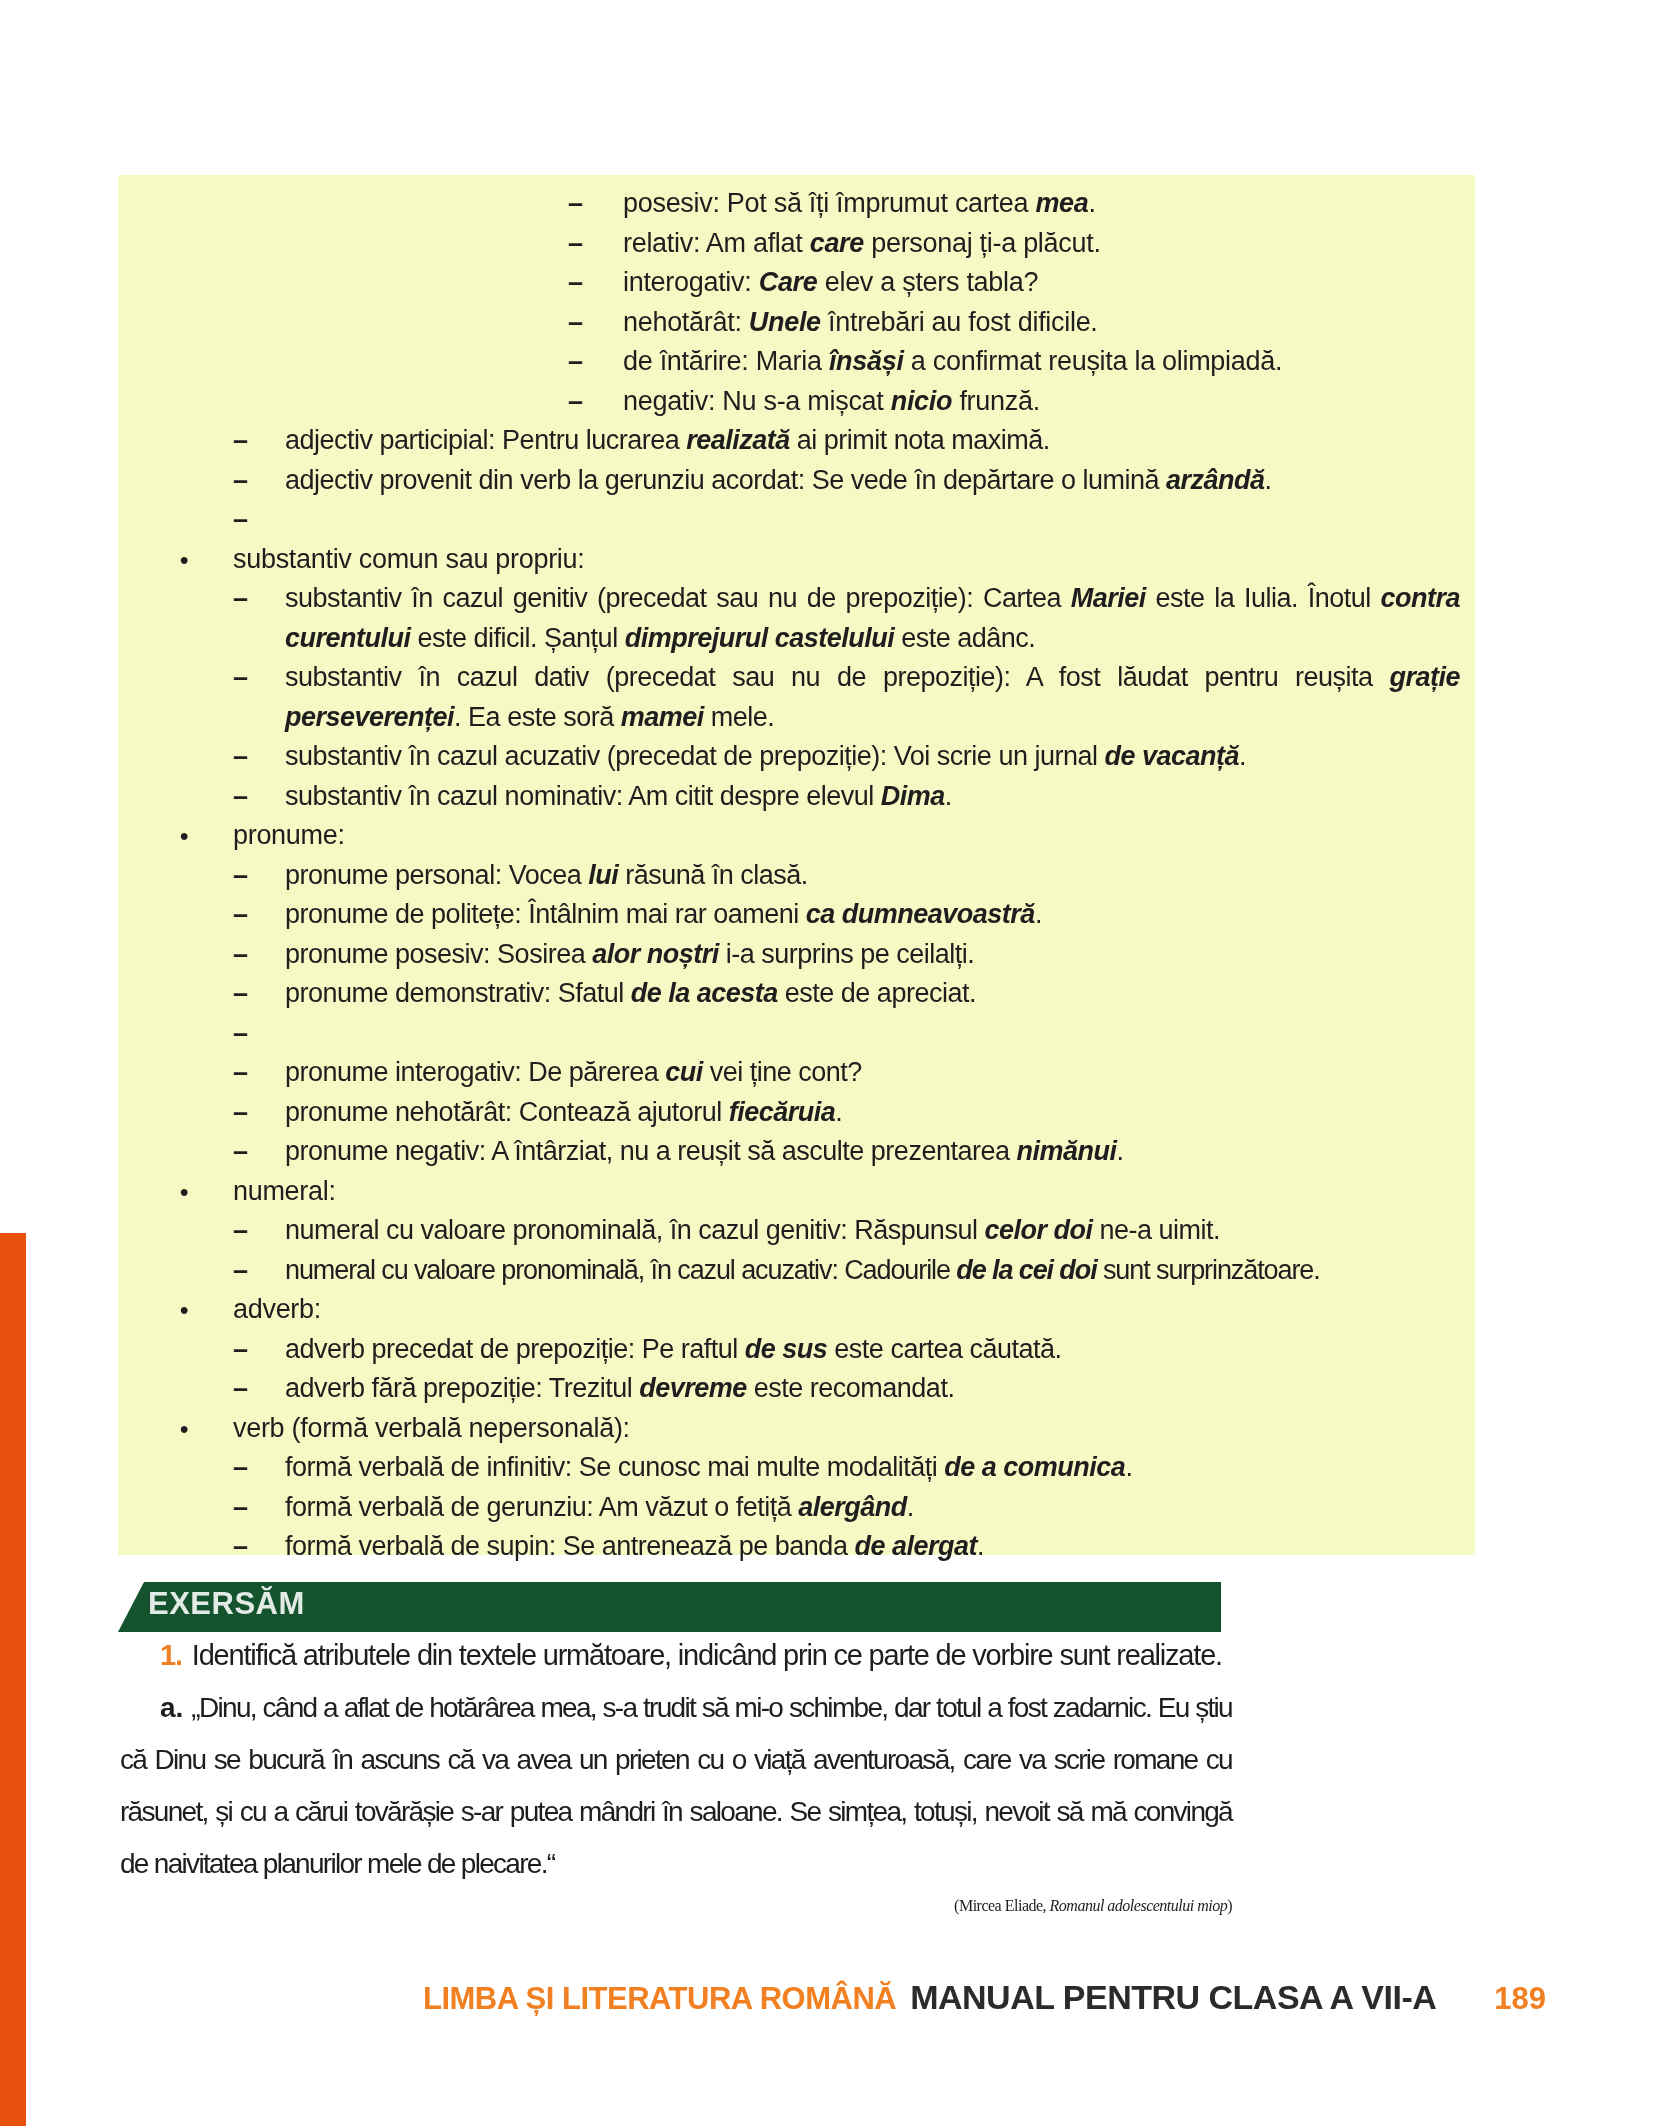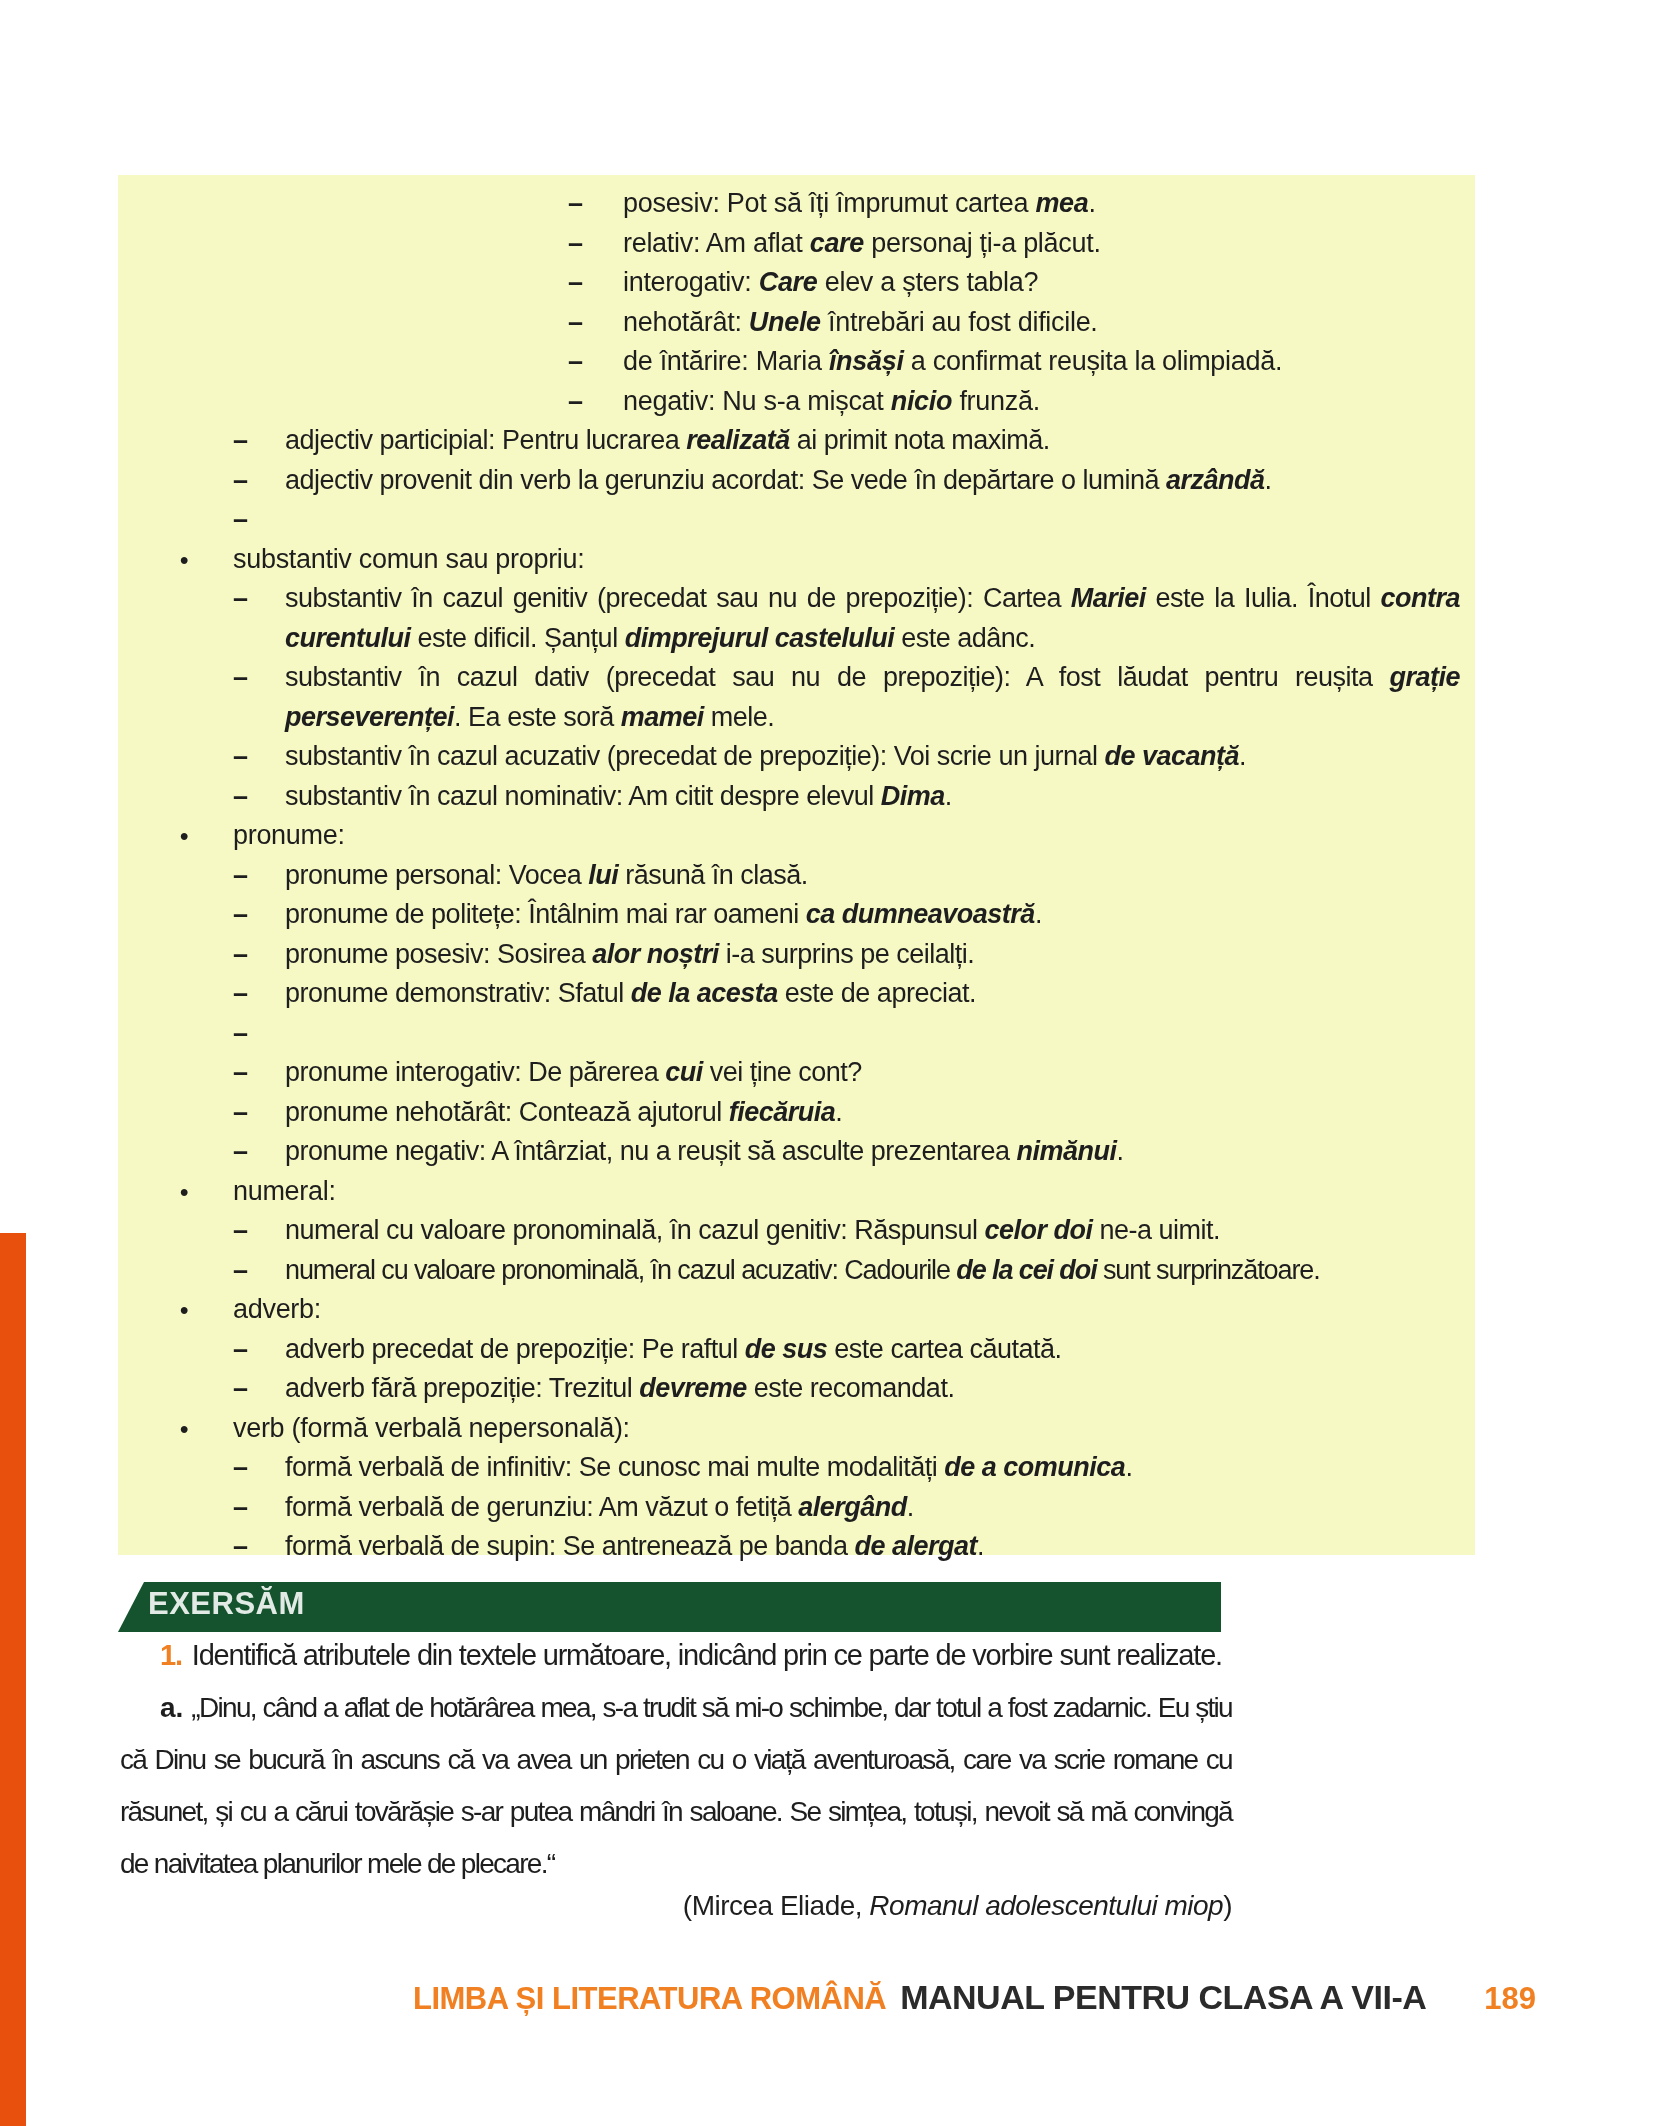--- a/index.html
+++ b/index.html
@@ -29,25 +29,25 @@
   .exersam-band .label{display:block;padding-left:30px;font-size:31px;font-weight:700;
     line-height:43px;color:rgba(255,255,255,0.88);letter-spacing:0.5px;}
 
   
   .exercise{position:absolute;left:120px;top:1628px;width:1112px;}
   .exercise p{margin:0;}
   .prompt{font-size:29px;line-height:54px;letter-spacing:-1.2px;text-align:justify;text-indent:40px;}
   .ex-num{color:#f08021;font-weight:700;margin-right:10px;}
   .quote{font-size:28px;line-height:52px;letter-spacing:-1.7px;text-align:justify;text-indent:40px;}
   .item-label{font-weight:700;margin-right:8px;letter-spacing:0;}
-  .attribution{font-size:28px;line-height:32px;text-align:right;letter-spacing:-0.5px;}
+  .attribution{font-size:16px;line-height:32px;text-align:right;letter-spacing:-0.5px;font-family:Liberation Serif, serif;}
   .attribution .work{font-style:italic;}
 
   
-  .footer{position:absolute;left:8px;top:1978px;width:1528px;display:flex;
+  .footer{position:absolute;left:18px;top:1978px;width:1528px;display:flex;
     justify-content:flex-end;align-items:baseline;white-space:nowrap;}
   .footer .series{color:#f08021;font-weight:700;font-size:31px;letter-spacing:-0.5px;}
   .footer .manual{color:#2b2b2b;font-weight:700;font-size:34px;margin-left:14px;letter-spacing:-0.5px;}
   .footer .pagenum{color:#f08021;font-weight:700;font-size:31px;margin-left:58px;}
 </style>
 </head>
 <body>
 
 <div id="page">
 

